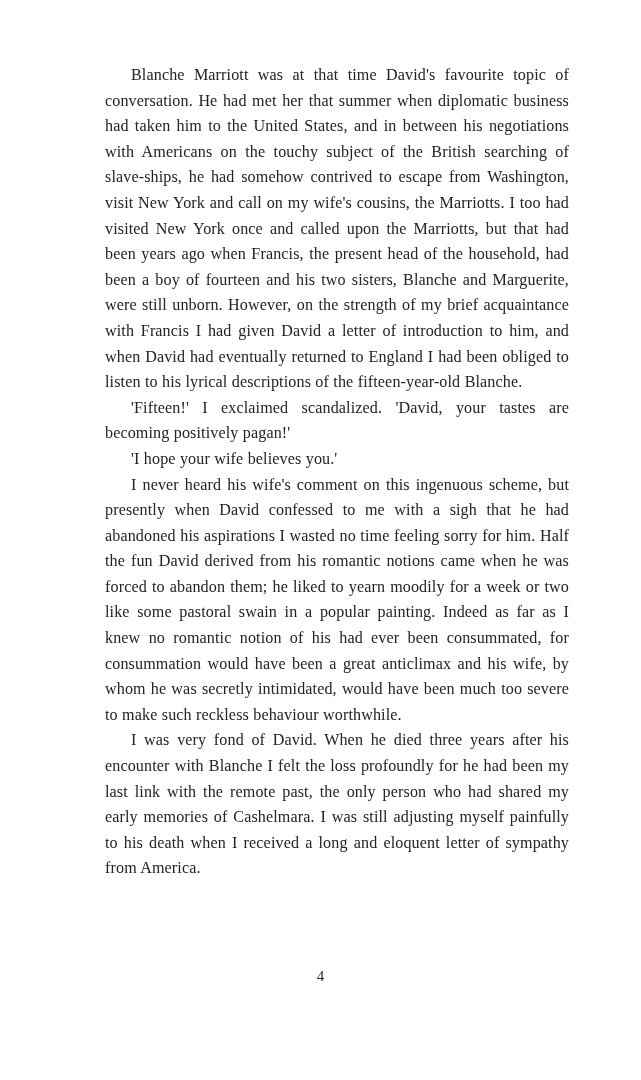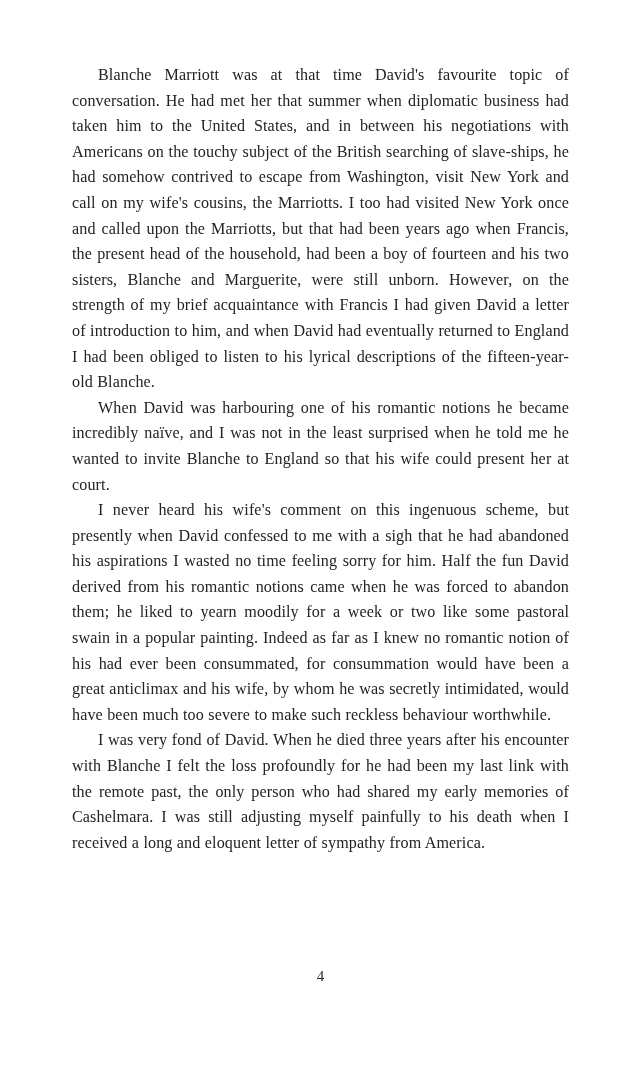--- a/index.html
+++ b/index.html
@@ -15,21 +15,21 @@
     position: relative;
     overflow: hidden;
   }
   .page {
     position: absolute;
     left: 0;
     top: 0;
     width: 641px;
     height: 1080px;
     box-sizing: border-box;
-    padding: 62px 72px 0 72px;
+    padding: 62px 72px 0 105px;
   }
   .body-text {
     font-size: 16.1px;
     line-height: 25.6px;
     text-align: justify;
     text-justify: inter-word;
     color: #232323;
     letter-spacing: 0.12px;
     word-spacing: 0.2px;
   }
@@ -50,18 +50,19 @@
     color: #2a2a2a;
     font-family: "Liberation Serif", serif;
   }
 </style>
 </head>
 <body>
 
 <div class="page">
   <div class="body-text">
     <p class="first">Blanche Marriott was at that time David's favourite topic of conversation. He had met her that summer when diplomatic business had taken him to the United States, and in between his negotiations with Americans on the touchy subject of the British searching of slave-ships, he had somehow contrived to escape from Washington, visit New York and call on my wife's cousins, the Marriotts. I too had visited New York once and called upon the Marriotts, but that had been years ago when Francis, the present head of the household, had been a boy of fourteen and his two sisters, Blanche and Marguerite, were still unborn. However, on the strength of my brief acquaintance with Francis I had given David a letter of introduction to him, and when David had eventually returned to England I had been obliged to listen to his lyrical descriptions of the fifteen-year-old Blanche.</p>
-    <p>When David was harbouring one of his romantic notions he became incredibly naïve, and I was not in the least surprised when he told me he wanted to invite Blanche to England so that his wife could present her at court.</p>
+    <p>'Fifteen!' I exclaimed scandalized. 'David, your tastes are becoming positively pagan!'</p>
+    <p>'I hope your wife believes you.'</p>
     <p>I never heard his wife's comment on this ingenuous scheme, but presently when David confessed to me with a sigh that he had abandoned his aspirations I wasted no time feeling sorry for him. Half the fun David derived from his romantic notions came when he was forced to abandon them; he liked to yearn moodily for a week or two like some pastoral swain in a popular painting. Indeed as far as I knew no romantic notion of his had ever been consummated, for consummation would have been a great anticlimax and his wife, by whom he was secretly intimidated, would have been much too severe to make such reckless behaviour worthwhile.</p>
     <p>I was very fond of David. When he died three years after his encounter with Blanche I felt the loss profoundly for he had been my last link with the remote past, the only person who had shared my early memories of Cashelmara. I was still adjusting myself painfully to his death when I received a long and eloquent letter of sympathy from America.</p>
   </div>
   <div class="page-number">4</div>
 </div>
 
 </body></html>

